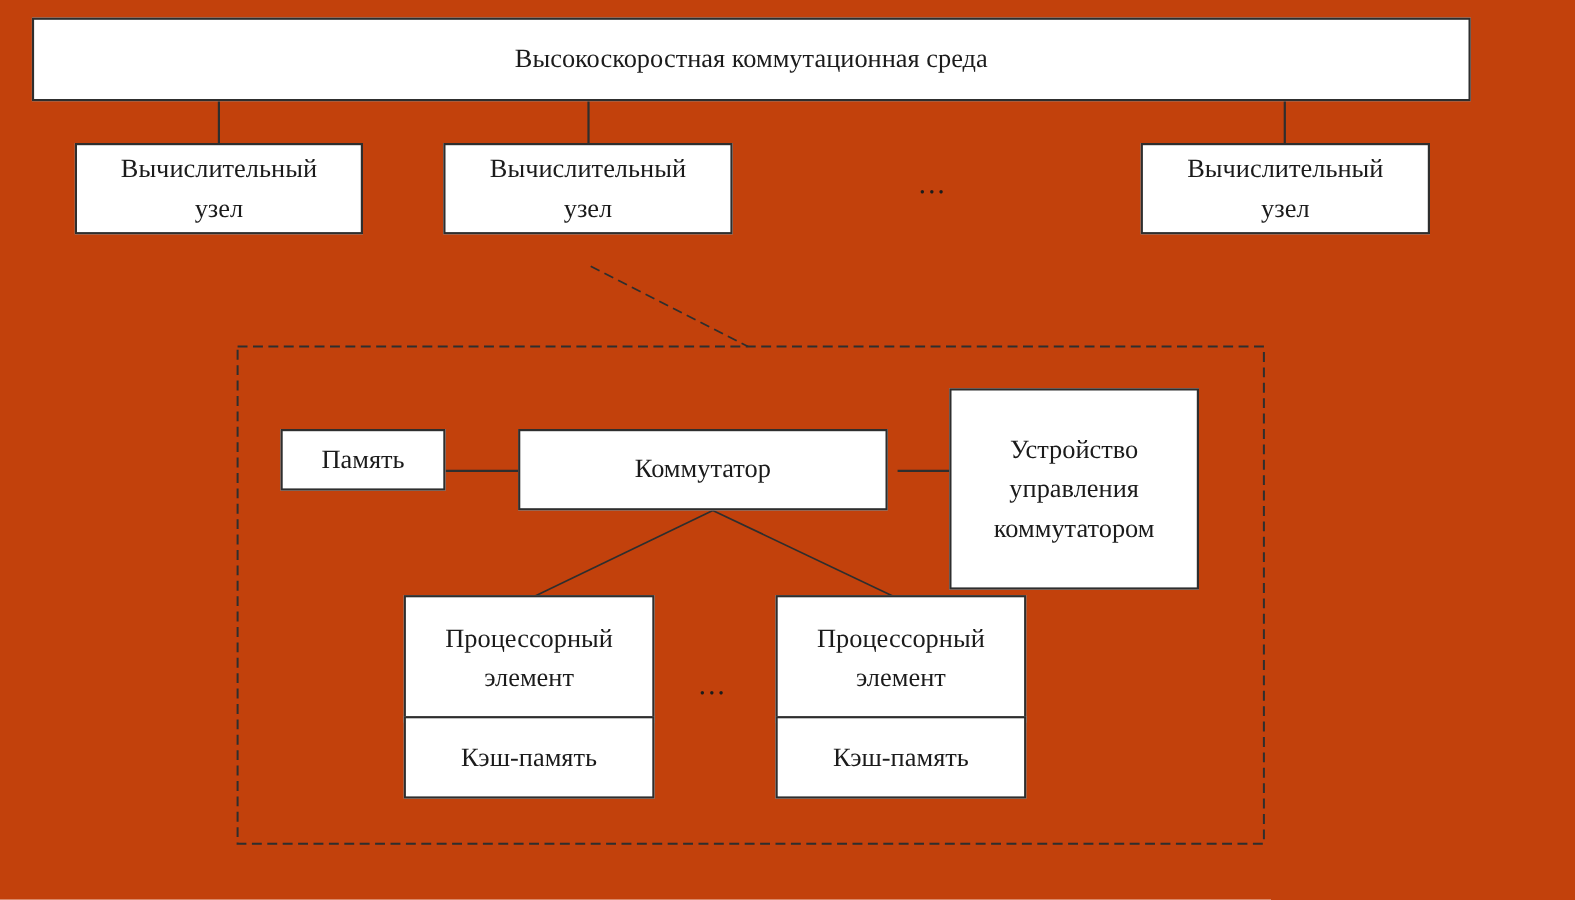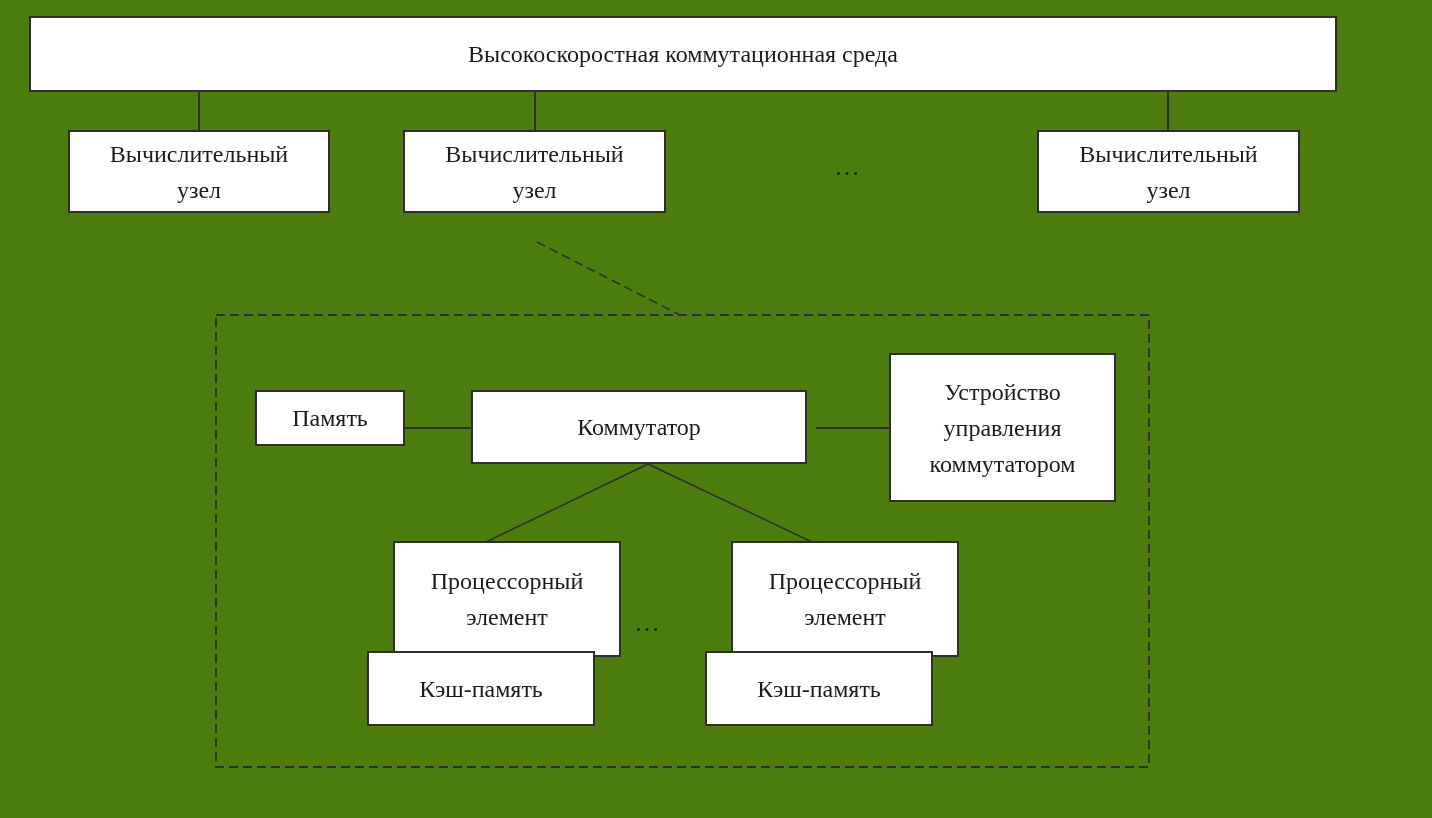--- a/index.html
+++ b/index.html
@@ -4,21 +4,21 @@
 <style>
   html, body {
     margin: 0;
     padding: 0;
     background: #ffffff;
   }
   .canvas {
     position: relative;
     width: 1432px;
     height: 818px;
-    background: #4d7c0f;
+    background: #c2410c;
     font-family: "Liberation Serif", "DejaVu Serif", serif;
     color: #1b1b1b;
     overflow: hidden;
   }
   .wires {
     position: absolute;
     left: 0;
     top: 0;
     width: 1432px;
     height: 818px;
@@ -39,23 +39,23 @@
   .title-box {
     left: 29px; top: 16px; width: 1308px; height: 76px;
   }
   .vu-box { top: 130px; height: 83px; padding: 0 26px; }
   .vu-1 { left: 68px;   width: 262px; }
   .vu-2 { left: 403px;  width: 263px; }
   .vu-3 { left: 1037px; width: 263px; }
 
   .memory-box  { left: 255px; top: 390px; width: 150px; height: 56px; }
   .switch-box  { left: 471px; top: 390px; width: 336px; height: 74px; }
-  .control-box { left: 889px; top: 353px; width: 227px; height: 149px; padding: 0 24px; }
+  .control-box { left: 863px; top: 353px; width: 227px; height: 183px; padding: 0 24px; }
 
-  .pe-box { top: 541px; width: 228px; height: 116px; padding: 0 18px; margin-left: 26px; }
+  .pe-box { top: 541px; width: 228px; height: 116px; padding: 0 18px; }
   .pe-1 { left: 367px; }
   .pe-2 { left: 705px; }
 
   .cache-box { top: 651px; width: 228px; height: 75px; text-align: right; }
   .cache-1 { left: 367px; }
   .cache-2 { left: 705px; }
 
   .dots {
     position: absolute;
     font-size: 26px;

